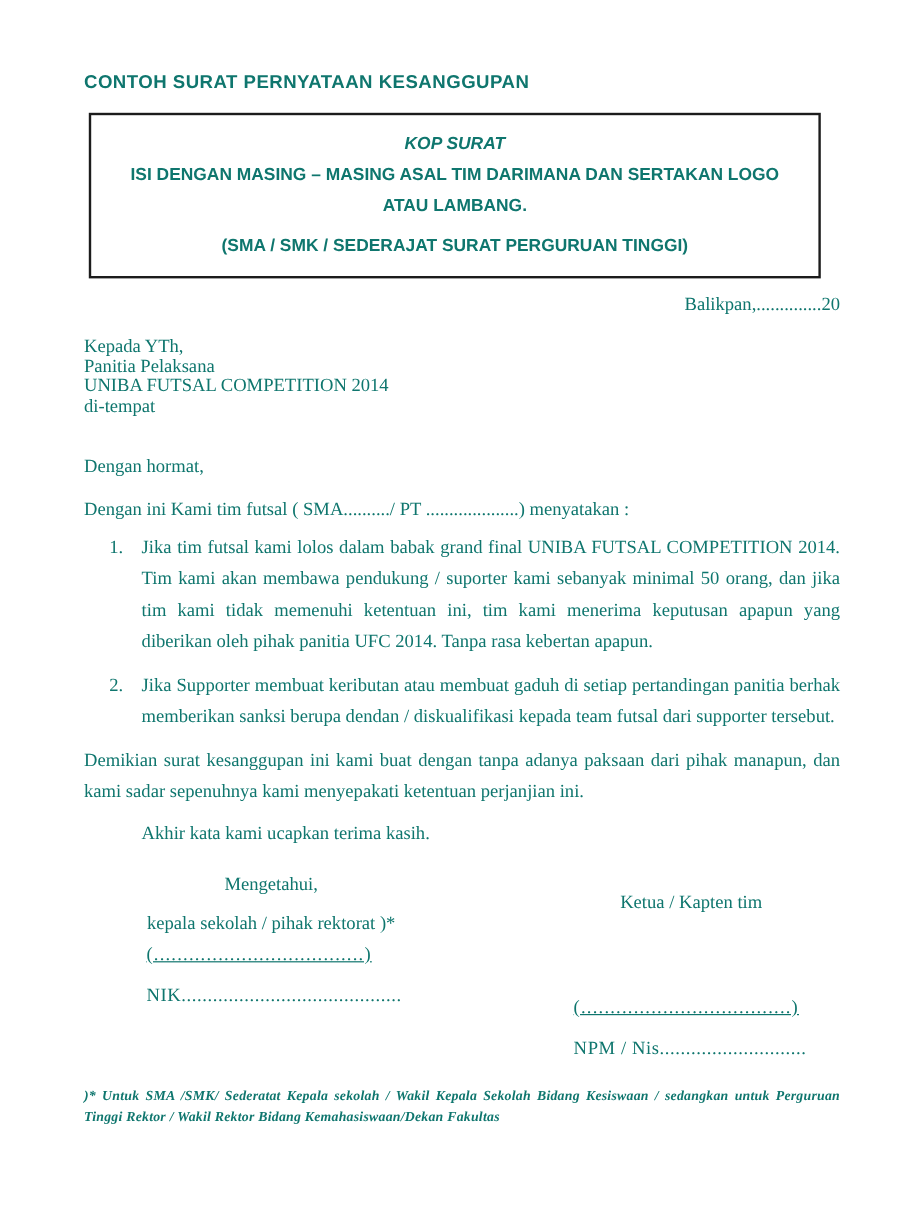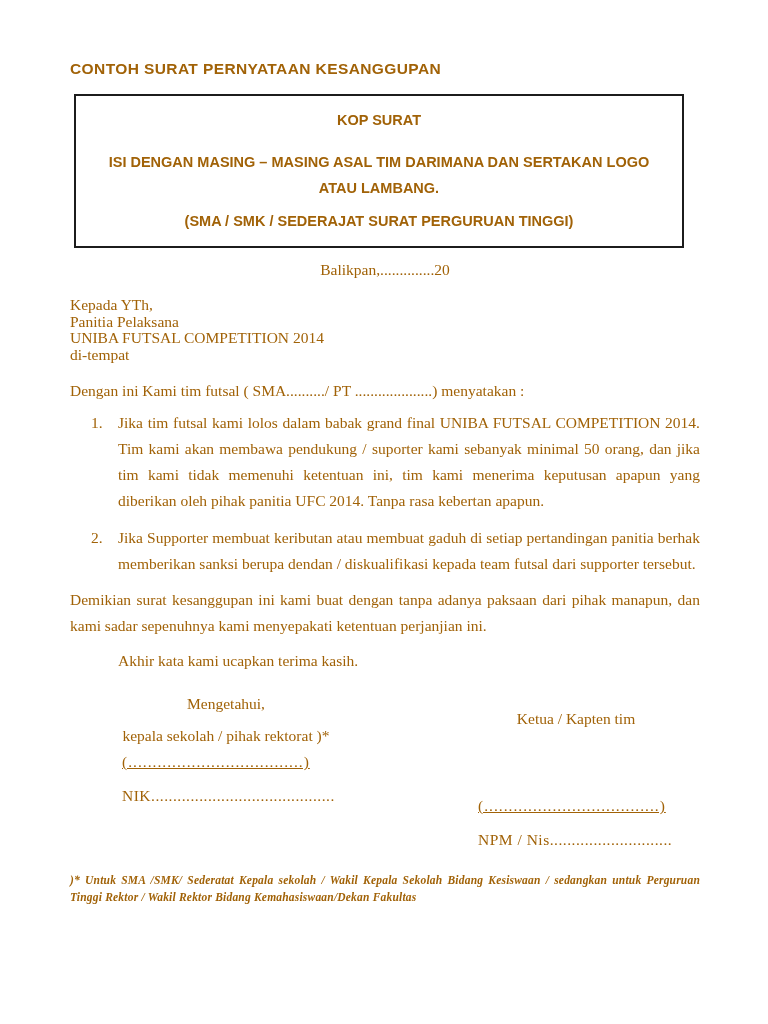--- a/index.html
+++ b/index.html
@@ -1,21 +1,21 @@
 <!DOCTYPE html>
 <html><head>
 <meta charset="utf-8">
 <style>
   * { margin: 0; padding: 0; box-sizing: border-box; }
   html, body { background: #ffffff; }
   body { width: 768px; height: 1024px; overflow: hidden; }
   .page {
     width: 768px; height: 1024px;
     background: #ffffff;
-    color: #a16207;
+    color: #0f766e;
     font-family: "Liberation Serif", serif;
     font-size: 15.5px;
     position: relative;
   }
   .content { padding: 60px 68px 0 70px; }
 
   .doc-title {
     font-family: "Liberation Sans", sans-serif;
     font-weight: bold;
     font-size: 15.5px;
@@ -26,25 +26,25 @@
   .kop-box {
     border: 2px solid #1c1c1c;
     margin: 0 16px 0 4px;
     padding: 11px 28px 12px 28px;
     text-align: center;
     font-family: "Liberation Sans", sans-serif;
     font-weight: bold;
     font-size: 14.5px;
     line-height: 26px;
   }
-  .kop-line1 { margin-bottom: 16px; }
+  .kop-line1 { margin-bottom: 0; font-style: italic; }
   .kop-line3 { margin-top: 7px; }
 
   .dateline {
-    text-align: center;
+    text-align: right;
     margin-top: 13px;
     line-height: 17px;
   }
 
   .recipient { margin-top: 19px; line-height: 16.5px; }
 
   .salutation { margin-top: 33px; line-height: 17px; }
 
   .opening { margin-top: 19px; line-height: 17px; }
 
@@ -94,20 +94,21 @@
 
     <div class="dateline">Balikpan,..............20</div>
 
     <div class="recipient">
       <div>Kepada YTh,</div>
       <div>Panitia Pelaksana</div>
       <div>UNIBA FUTSAL COMPETITION 2014</div>
       <div>di-tempat</div>
     </div>
 
+    <div class="salutation">Dengan hormat,</div>
 
     <div class="opening">Dengan ini Kami tim futsal ( SMA........../ PT ....................) menyatakan :</div>
 
     <div class="points">
       <div class="point">
         <div class="point-num">1.</div>
         <div class="point-text">Jika tim futsal kami lolos dalam babak grand final UNIBA FUTSAL COMPETITION 2014. Tim kami akan membawa pendukung  / suporter kami sebanyak minimal 50 orang, dan jika tim kami tidak memenuhi ketentuan ini, tim kami menerima keputusan apapun yang diberikan oleh pihak panitia UFC 2014. Tanpa rasa kebertan apapun.</div>
       </div>
       <div class="point">
         <div class="point-num">2.</div>

